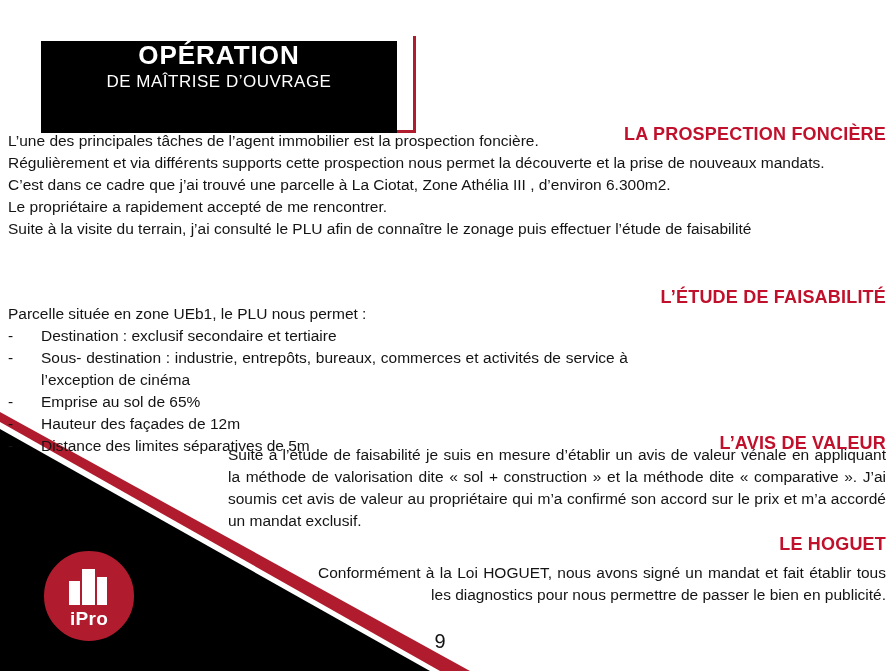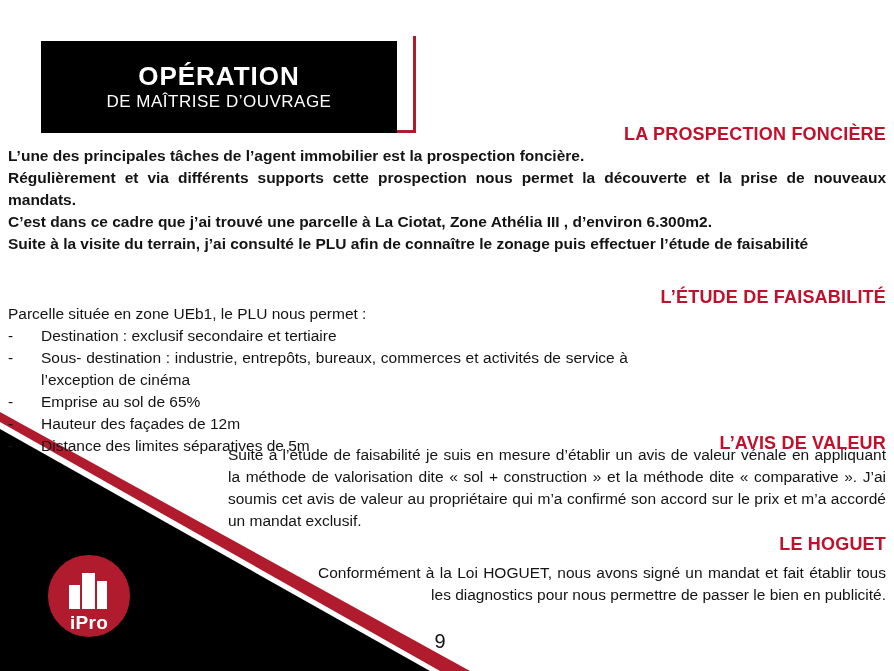--- a/index.html
+++ b/index.html
@@ -67,21 +67,20 @@
     position: absolute;
     left: 0px;
     top: 5px;
     width: 356px;
     height: 92px;
     background: #000000;
     color: #ffffff;
     display: flex;
     flex-direction: column;
     align-items: center;
-    justify-content: center;
   }
   .banner-title {
     font-size: 26px;
     font-weight: bold;
     letter-spacing: 1px;
     line-height: 1.1;
   }
   .banner-sub {
     font-size: 17px;
     font-weight: normal;
@@ -111,23 +110,22 @@
     font-size: 15.5px;
     line-height: 1.42;
     color: #141414;
     text-align: justify;
     z-index: 4;
   }
   .body-block p { margin: 0; }
 
   #block-prospection {
     left: 8px;
-    top: 145px;
+    top: 130px;
     width: 878px;
-    font-weight: bold;
   }
   #block-faisabilite {
     left: 8px;
     top: 303px;
     width: 620px;
   }
   .bullet-list {
     list-style: none;
     margin: 0;
     padding: 0;
@@ -159,21 +157,21 @@
 
   
   .logo {
     position: absolute;
     left: 41px;
     top: 548px;
     width: 96px;
     height: 96px;
     border-radius: 50%;
     background: #b01c2e;
-    border: 7px solid #000000;
+    border: 3px solid #000000;
     z-index: 5;
     display: flex;
     flex-direction: column;
     align-items: center;
     justify-content: flex-start;
     box-sizing: border-box;
     padding-top: 14px;
   }
   .logo-glyph {
     width: 44px;
@@ -222,20 +220,21 @@
       <div class="banner-title">OPÉRATION</div>
       <div class="banner-sub">DE MAÎTRISE D’OUVRAGE</div>
     </div>
   </div>
 
   <div class="section-heading" id="h-prospection">LA PROSPECTION FONCIÈRE</div>
   <div class="body-block" id="block-prospection">
     <p>L’une des principales tâches de l’agent immobilier est la prospection foncière.</p>
     <p>Régulièrement et via différents supports cette prospection nous permet la découverte et la prise de nouveaux mandats.</p>
     <p>C’est dans ce cadre que j’ai trouvé une parcelle à La Ciotat, Zone Athélia III , d’environ 6.300m2.</p>
+    <p>Le propriétaire a rapidement accepté de me rencontrer.</p>
     <p>Suite à la visite du terrain, j’ai consulté le PLU afin de connaître le zonage puis effectuer l’étude de faisabilité</p>
   </div>
 
   <div class="section-heading" id="h-faisabilite">L’ÉTUDE DE FAISABILITÉ</div>
   <div class="body-block" id="block-faisabilite">
     <p>Parcelle située en zone UEb1, le PLU nous permet :</p>
     <ul class="bullet-list">
       <li>
         <span class="dash">-</span>
         <span>Destination : exclusif secondaire et tertiaire</span>

